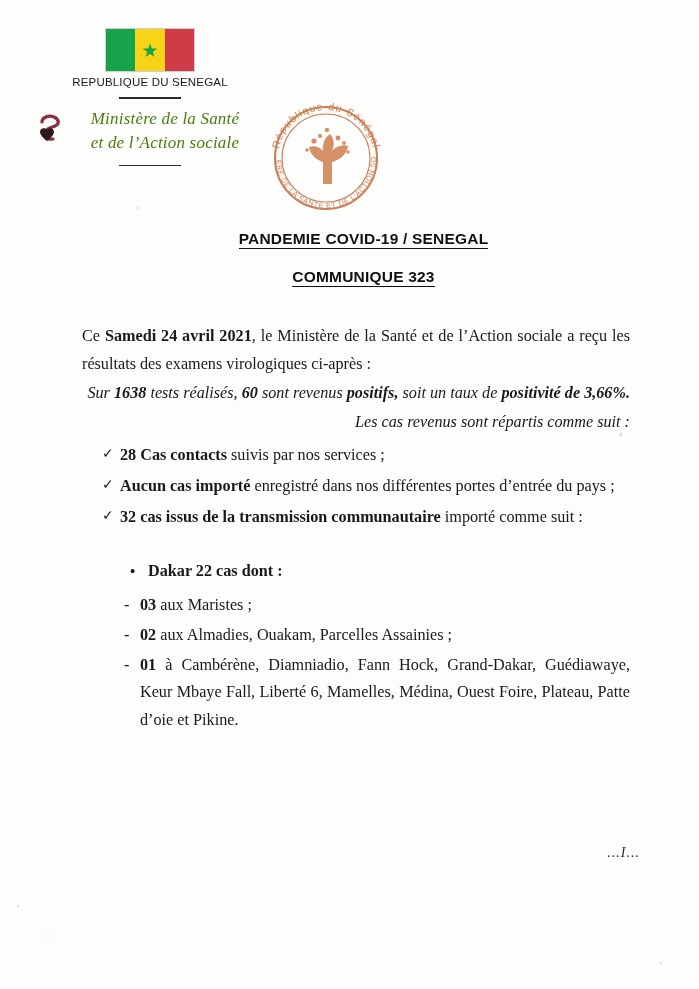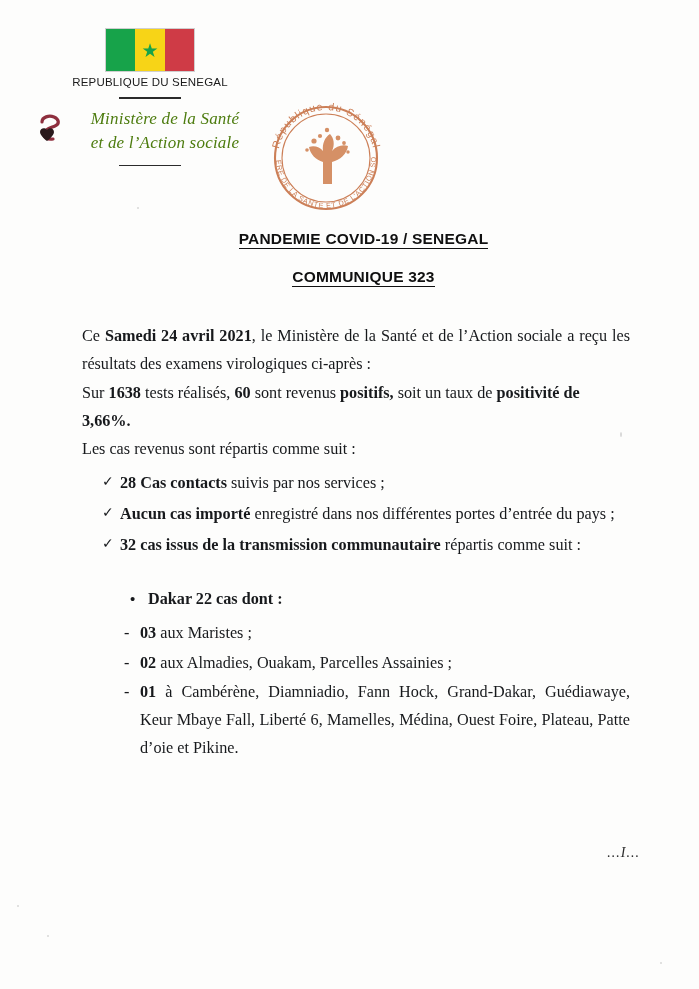--- a/index.html
+++ b/index.html
@@ -144,21 +144,21 @@
     font-size: 16.2px;
     line-height: 1.72;
     color: #17191c;
     margin-top: 20px;
   }
   .body p {
     margin: 0 0 1px 0;
     text-align: justify;
     text-justify: inter-word;
   }
-  .body p.nojust { text-align: left; }
+  .body p.nojust { text-align: right; font-style: italic; }
   b { font-weight: bold; }
 
   .check-list {
     margin: 6px 0 0 0;
     padding: 0;
     list-style: none;
   }
   .check-list > li {
     position: relative;
     padding-left: 38px;
@@ -298,21 +298,21 @@
     <p class="nojust">Les cas revenus sont répartis comme suit :</p>
 
     <ul class="check-list">
       <li>
         <span class="tick">✓</span><b>28 Cas contacts</b><span> suivis par nos services ;</span>
       </li>
       <li>
         <span class="tick">✓</span><b>Aucun cas importé</b><span> enregistré dans nos différentes portes d’entrée du pays ;</span>
       </li>
       <li>
-        <span class="tick">✓</span><b>32 cas issus de la transmission communautaire</b><span> répartis comme suit :</span>
+        <span class="tick">✓</span><b>32 cas issus de la transmission communautaire</b><span> importé comme suit :</span>
       </li>
     </ul>
 
     <div class="dakar-group">
       <div class="dakar-head">
         <span class="dot">•</span><span>Dakar 22 cas dont :</span>
       </div>
       <ul class="dash-list">
         <li>
           <span class="dash">-</span><b>03</b><span> aux Maristes ;</span>

